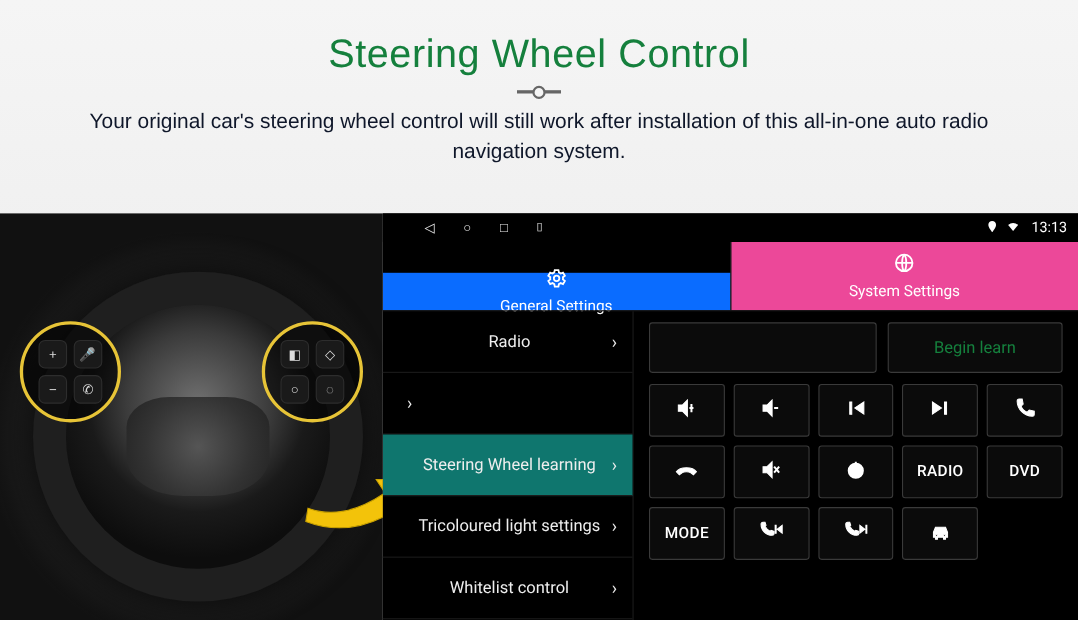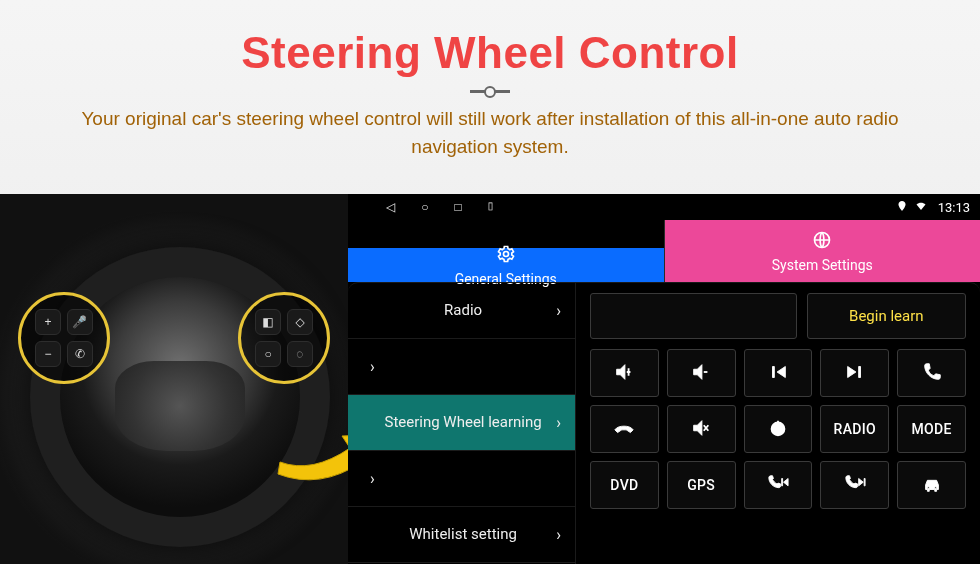--- a/index.html
+++ b/index.html
@@ -11,42 +11,42 @@
     overflow: hidden;
     position: relative;
   }
   
   .hero {
     text-align: center;
     padding: 28px 40px 20px;
     color: #333;
   }
   .hero h1 {
-    font-size: 44px;
-    font-weight: 700;
-    color: #ef4444;
+    font-size: 36px;
+    font-weight: 400;
+    color: #15803d;
     letter-spacing: 0.5px;
   }
   .hero .underline {
     width: 40px;
     height: 3px;
     background: #666;
     margin: 12px auto;
     position: relative;
   }
   .hero .underline::after{
     content:"";
     position:absolute;left:50%;top:50%;
     width:8px;height:8px;border:2px solid #666;border-radius:50%;
     transform:translate(-50%,-50%);
     background:#f5f5f5;
   }
   .hero p {
     font-size: 19px;
-    color: #a16207;
+    color: #0f172a;
     line-height: 1.45;
     max-width: 860px;
     margin: 8px auto 0;
   }
   
   .stage {
     position: absolute;
     left: 0; right: 0; bottom: 0;
     height: 370px;
     display: flex;
@@ -140,21 +140,20 @@
     cursor: pointer;
   }
   .tab.active { background: #0a6cff; color: #fff; margin-top: 28px; }
   .tab.inactive { background: #ec4899; color: #fff; }
   .tab svg{width:20px;height:20px}
   .tabdiv{width:1px;background:#2b2b2b}
   .workspace {
     flex: 1;
     display: flex;
     border-top: 1px solid #191919;
-    border-radius: 10px;
   }
   .sidemenu {
     width: 228px;
     display: flex;
     flex-direction: column;
     border-right: 1px solid #1b1b1b;
   }
   .menu-item {
     height: 56px;
     display: flex;
@@ -186,21 +185,21 @@
     flex: 1.3;
     border: 1px solid #3a3a3a;
     border-radius: 3px;
     background: #0b0b0b;
   }
   .begin-btn {
     flex: 1;
     border: 1px solid #3a3a3a;
     border-radius: 3px;
     background: #0b0b0b;
-    color: #fde047;
+    color: #15803d;
     display: flex; align-items: center; justify-content: center;
     font-size: 15px;
     cursor: pointer;
   }
   .grid {
     display: grid;
     grid-template-columns: repeat(5, 1fr);
     gap: 8px;
   }
   .gbtn {
@@ -304,24 +303,25 @@
           <span class="chev">›</span>
         </div>
         <div class="menu-item">
           <span class="chev">›</span>
         </div>
         <div class="menu-item selected">
           <span class="lbl">Steering Wheel learning</span>
           <span class="chev">›</span>
         </div>
         <div class="menu-item">
+          <span class="lbl">Tricoloured light settings</span>
           <span class="chev">›</span>
         </div>
         <div class="menu-item">
-          <span class="lbl">Whitelist setting</span>
+          <span class="lbl">Whitelist control</span>
           <span class="chev">›</span>
         </div>
       </div>
 
       <div class="content">
         <div class="row-top">
           <div class="display-box"></div>
           <div class="begin-btn">
             <span>Begin learn</span>
           </div>
@@ -371,28 +371,25 @@
           <div class="gbtn">
             <span><svg viewBox="0 0 24 24" fill="none" stroke="#fff" stroke-width="2">
                   <circle cx="12" cy="13" r="7"></circle>
                   <path d="M12 4v8"></path>
                 </svg></span>
           </div>
           <div class="gbtn textual">
             <span>RADIO</span>
           </div>
           <div class="gbtn textual">
+            <span>DVD</span>
+          </div>
+
+          <div class="gbtn textual">
             <span>MODE</span>
-          </div>
-
-          <div class="gbtn textual">
-            <span>DVD</span>
-          </div>
-          <div class="gbtn textual">
-            <span>GPS</span>
           </div>
           <div class="gbtn">
             <span><svg viewBox="0 0 24 24" fill="#fff">
                   <path d="M4 3C3 3 2 4 2 5c0 6 5 11 11 11 1 0 2-1 2-2v-2l-3-1-1 1c-2-1-4-3-5-5l1-1-1-3H4z"></path>
                   <path d="M16 6h1v8h-1zM23 6v8l-5-4z"></path>
                 </svg></span>
           </div>
           <div class="gbtn">
             <span><svg viewBox="0 0 24 24" fill="#fff">
                   <path d="M4 3C3 3 2 4 2 5c0 6 5 11 11 11 1 0 2-1 2-2v-2l-3-1-1 1c-2-1-4-3-5-5l1-1-1-3H4z"></path>

